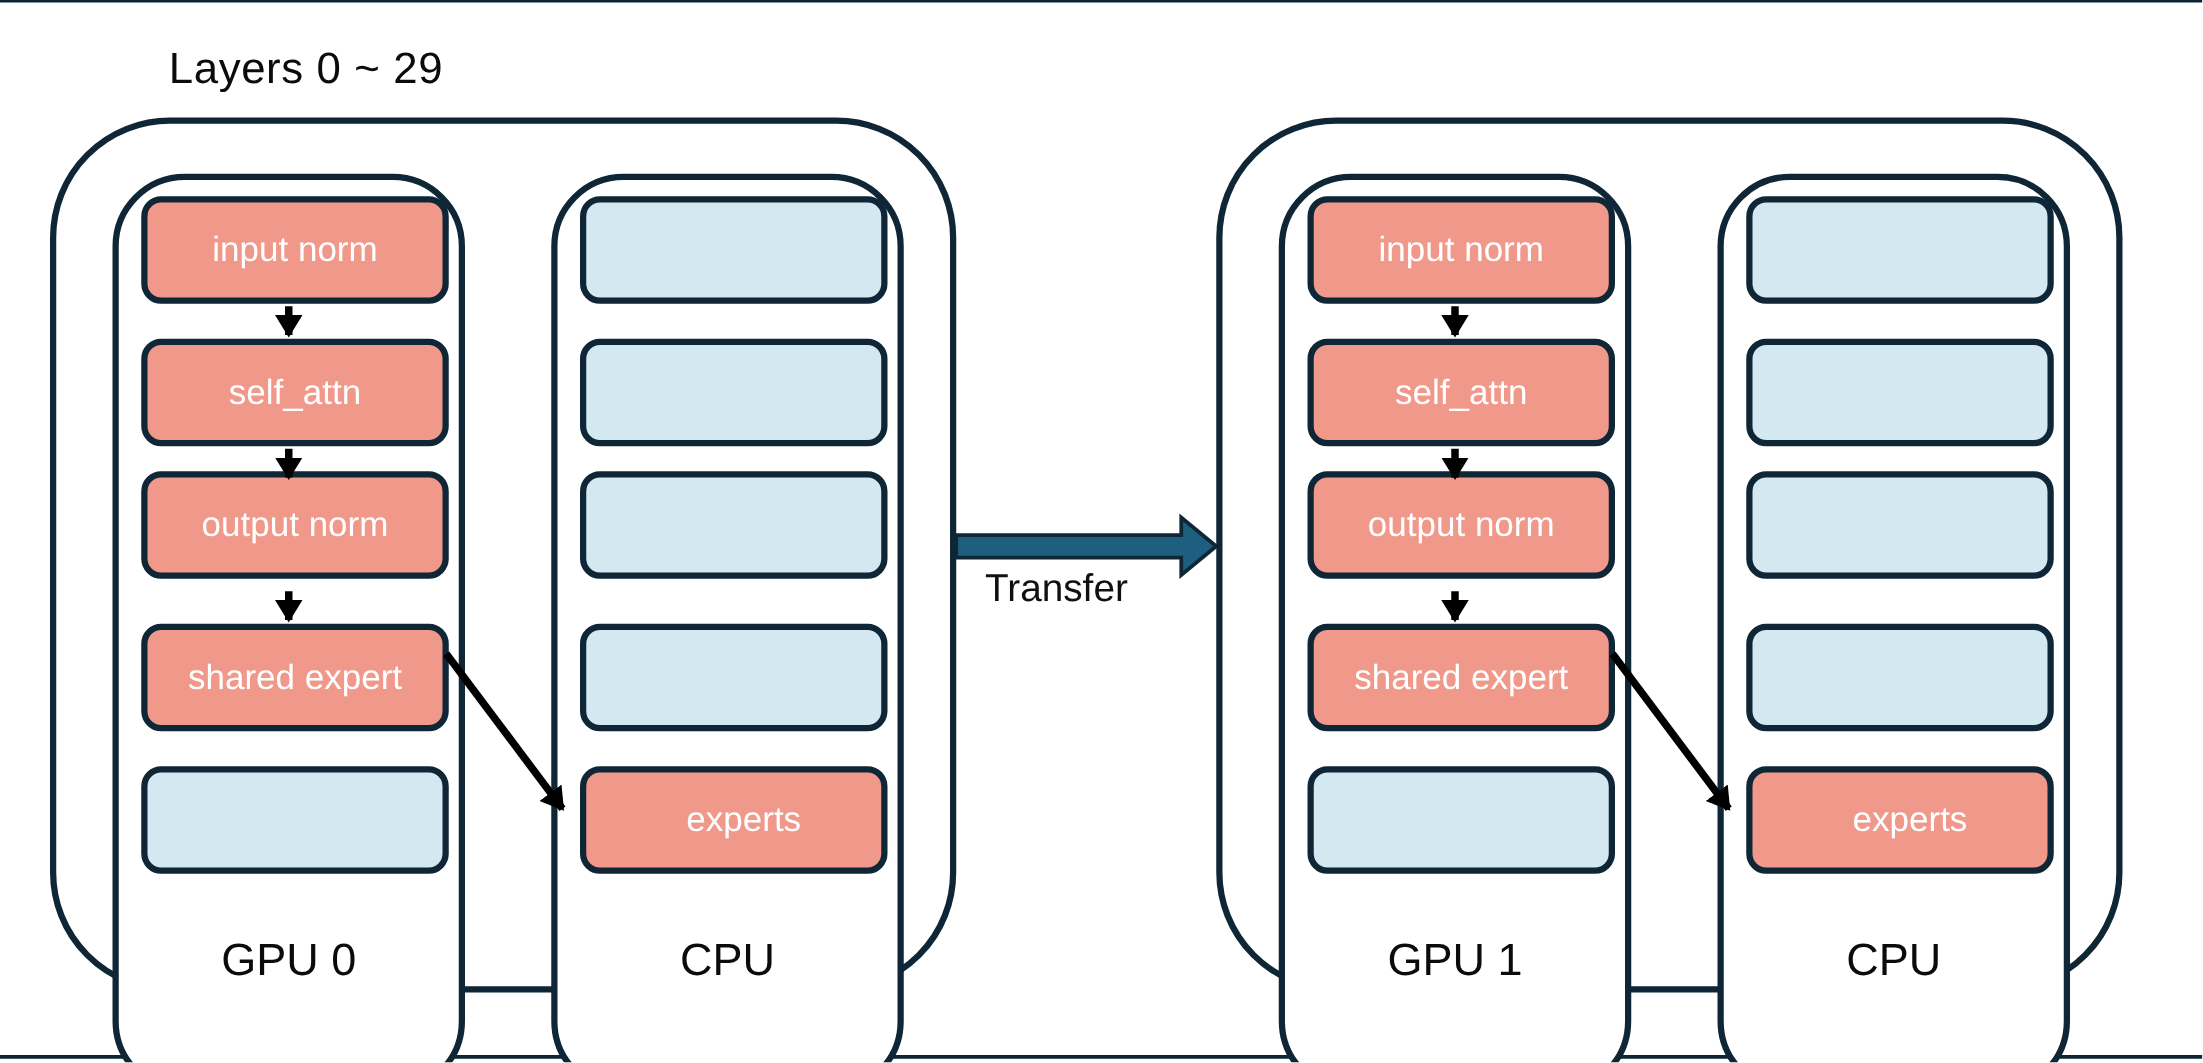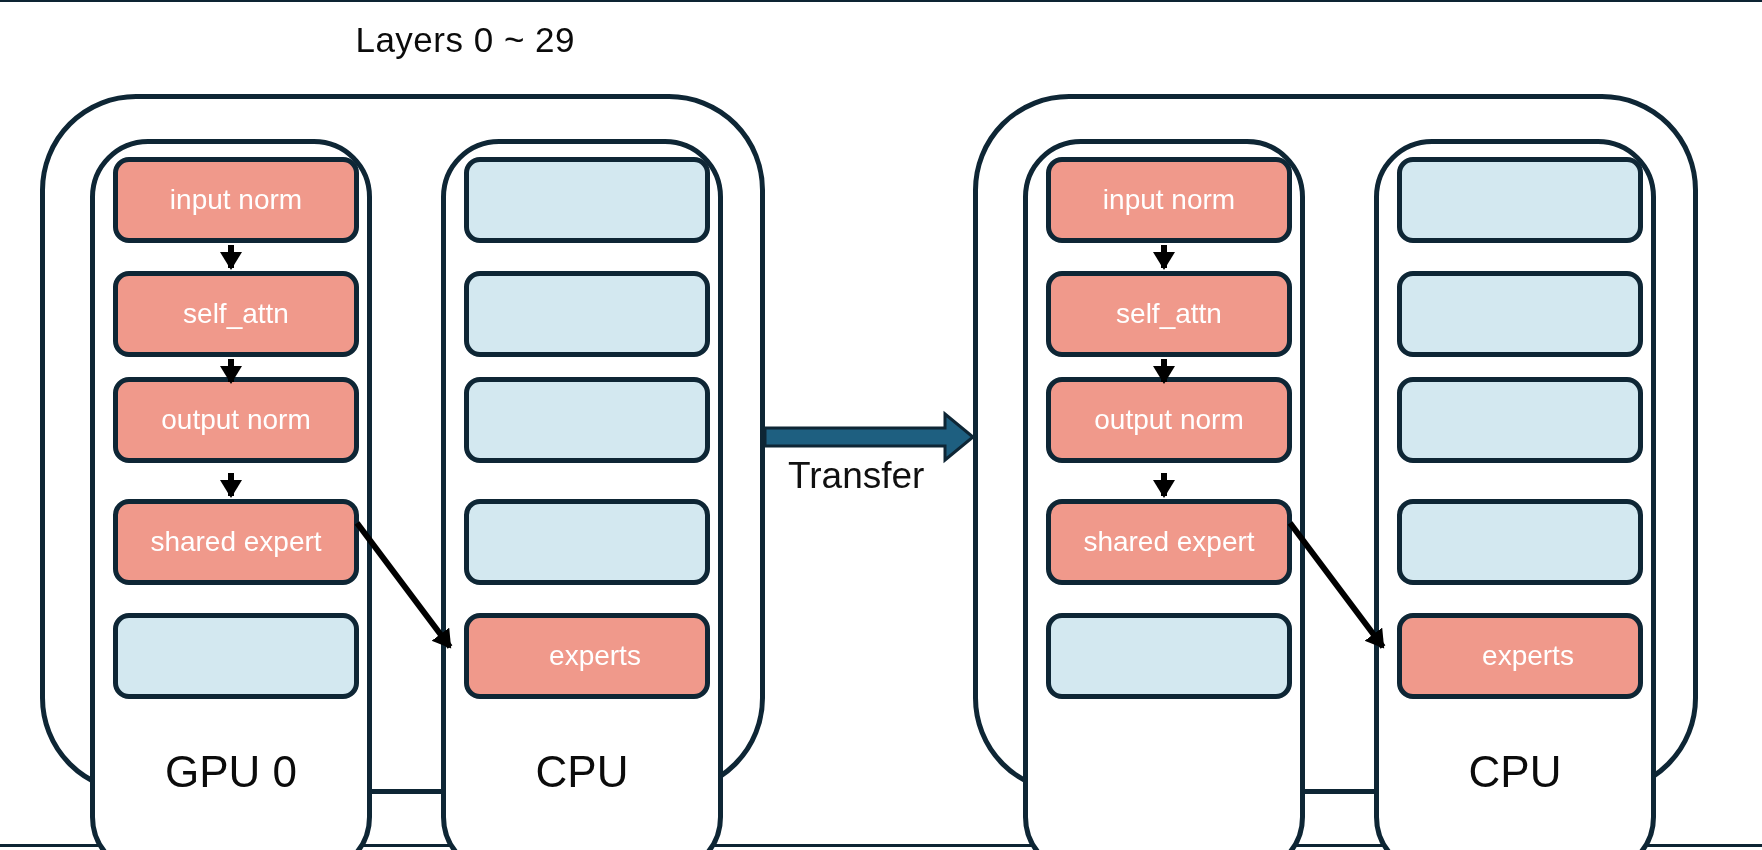--- a/index.html
+++ b/index.html
@@ -5,21 +5,21 @@
   html,body{margin:0;padding:0;background:#ffffff;}
   #canvas{
     position:relative;width:1762px;height:850px;background:#ffffff;
     overflow:hidden;font-family:"Liberation Sans", sans-serif;
   }
   .edge-line{position:absolute;left:0;width:1762px;background:#0d2433;}
   #edge-top{top:0;height:2px;}
   #edge-bottom{top:844px;height:3px;}
 
   .diagram-title{
-    position:absolute;top:20px;width:440px;text-align:right;
+    position:absolute;top:35px;width:440px;text-align:left;
     font-size:35px;color:#0b0b0b;letter-spacing:0.5px;
   }
   #title-left{left:135px;}
   #title-right{left:1120px;}
 
   .group{
     position:absolute;top:94px;width:725px;height:700px;
     border:5px solid #0e2635;border-radius:96px;background:#ffffff;
     box-sizing:border-box;
   }
@@ -43,31 +43,31 @@
   .slot-0{top:13px;}
   .slot-1{top:127px;}
   .slot-2{top:233px;}
   .slot-3{top:355px;}
   .slot-4{top:469px;padding-left:16px;}
   .fill-salmon{background:#f0998b;}
   .fill-blue{background:#d3e8f0;}
 
   .device-label{
     position:absolute;top:648px;width:282px;text-align:center;
-    font-size:44px;color:#0b0b0b;
+    font-size:36px;color:#0b0b0b;
   }
   .device-label.gpu{left:45px;}
   .device-label.cpu{left:396px;}
 
   .flow-svg{position:absolute;left:0;top:0;width:725px;height:700px;pointer-events:none;}
 
   #transfer-arrow-svg{position:absolute;left:763px;top:406px;width:214px;height:62px;}
   #transfer-label{
     position:absolute;left:788px;top:447px;width:220px;
-    font-size:37px;line-height:1.55;color:#101010;
+    font-size:31px;line-height:1.55;color:#101010;
   }
 </style>
 </head>
 <body>
 
 <svg width="0" height="0" style="position:absolute">
   <defs>
     <marker id="ah" markerUnits="userSpaceOnUse" markerWidth="22" markerHeight="26" refX="16" refY="11" orient="auto">
       <path d="M0,0 L18,11 L0,22 Z" fill="#000000"></path>
     </marker>
@@ -114,20 +114,21 @@
       <div class="node-box slot-3 fill-salmon">shared expert</div>
       <div class="node-box slot-4 fill-blue"></div>
     </div>
     <div class="device-column cpu-column">
       <div class="node-box slot-0 fill-blue"></div>
       <div class="node-box slot-1 fill-blue"></div>
       <div class="node-box slot-2 fill-blue"></div>
       <div class="node-box slot-3 fill-blue"></div>
       <div class="node-box slot-4 fill-salmon">experts</div>
     </div>
+    <div class="device-label gpu">GPU 1</div>
     <div class="device-label cpu">CPU</div>
     <svg class="flow-svg">
       <line x1="186" y1="146" x2="186" y2="169" stroke="#000" stroke-width="6" marker-end="url(#ah)"></line>
       <line x1="186" y1="260" x2="186" y2="283" stroke="#000" stroke-width="6" marker-end="url(#ah)"></line>
       <line x1="186" y1="374" x2="186" y2="397" stroke="#000" stroke-width="6" marker-end="url(#ah)"></line>
       <line x1="312" y1="424" x2="405" y2="548" stroke="#000" stroke-width="6" marker-end="url(#ah)"></line>
     </svg>
   </div>
 
   <svg id="transfer-arrow-svg" viewBox="0 0 214 62">

